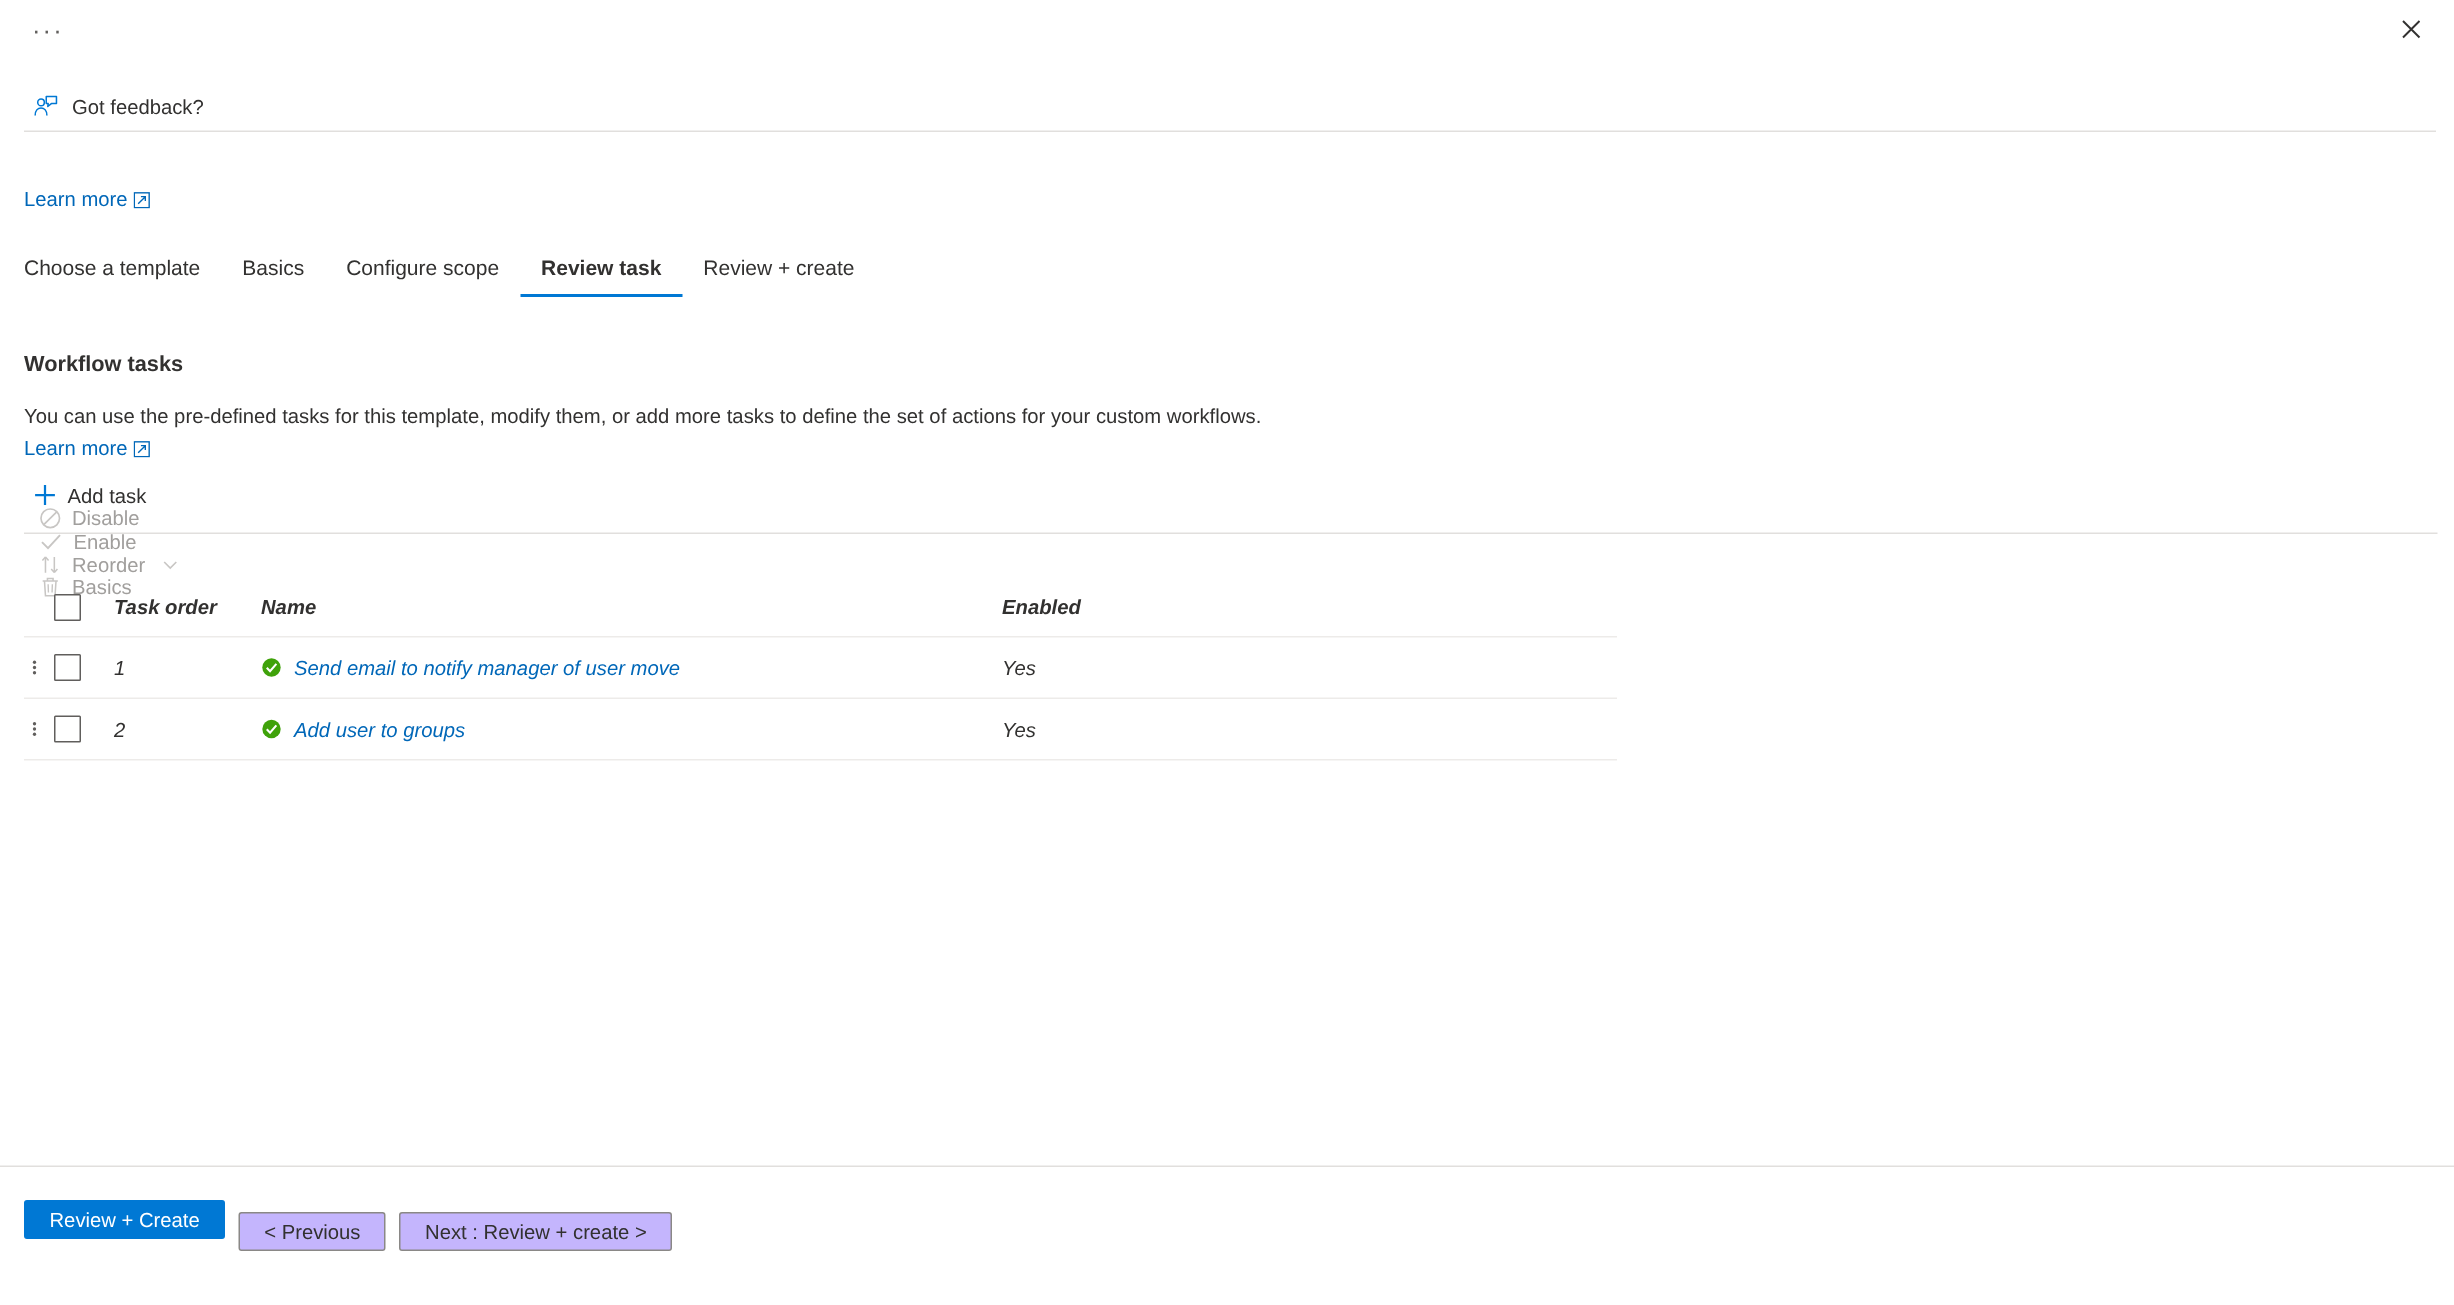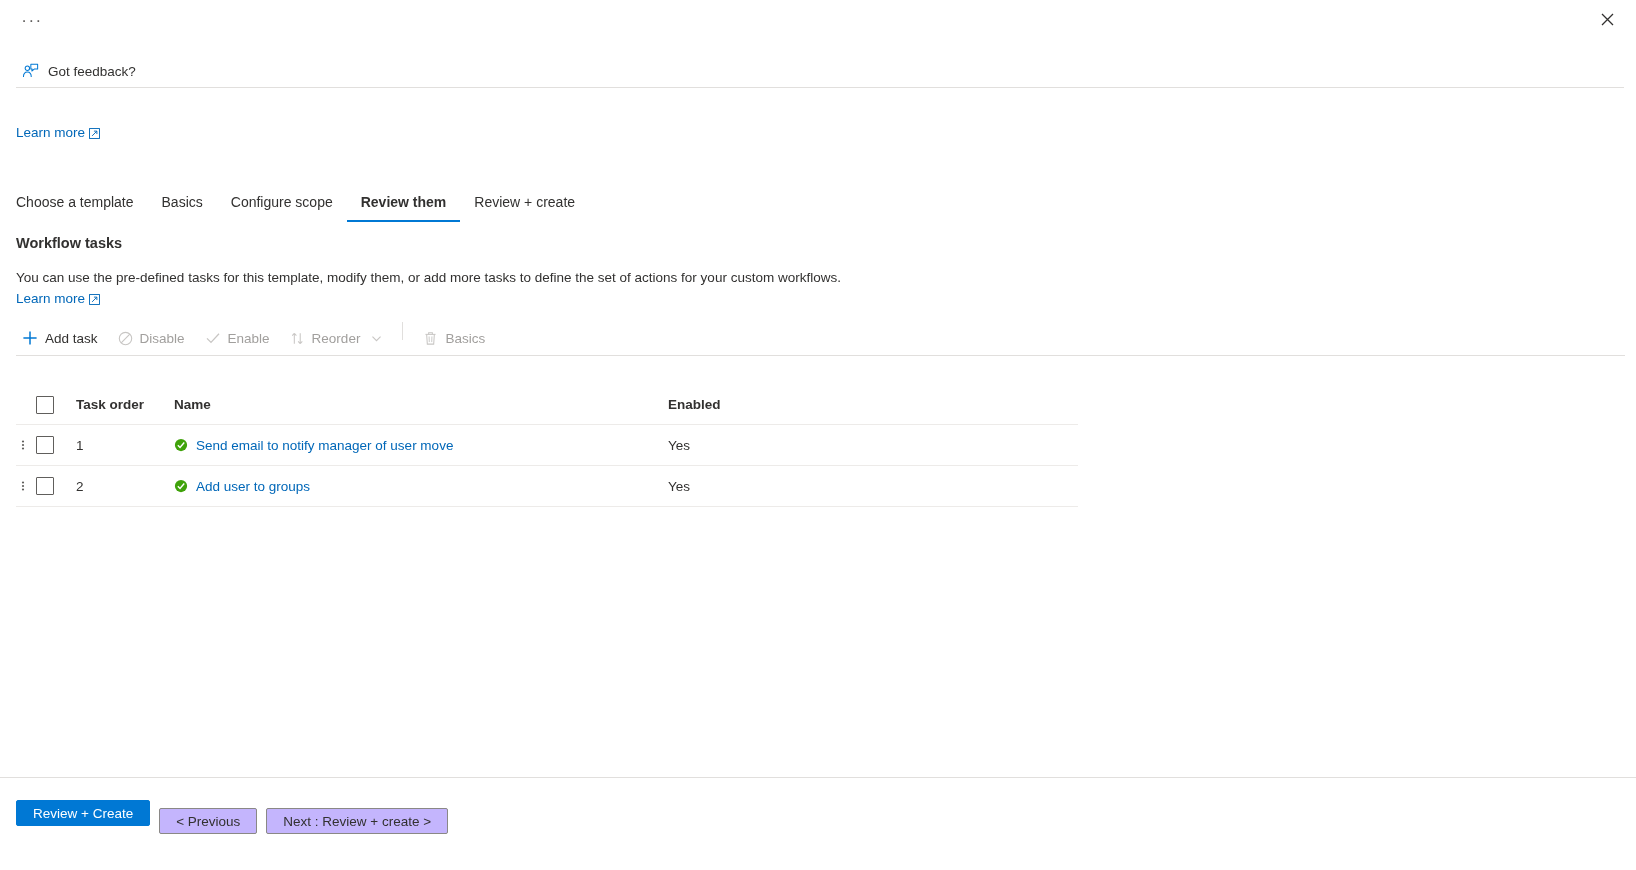--- a/index.html
+++ b/index.html
@@ -62,21 +62,21 @@
     font-size: 13.5px; color: #323130; line-height: 19px;
   }
   .link {
     color: #0067b8; text-decoration: none; cursor: pointer;
     font-size: 13.5px;
   }
   .ext-icon { display: inline-block; vertical-align: -2px; margin-left: 4px; }
 
   
   .tabs {
-    position: absolute; top: 192px; left: 16px;
+    position: absolute; top: 168px; left: 16px;
     display: flex; align-items: flex-end; gap: 0;
   }
   .tab {
     font-size: 14px; color: #323130;
     padding: 2px 14px 10px 14px;
     cursor: pointer; white-space: nowrap;
     border-bottom: 2px solid transparent;
   }
   .tab:first-child { padding-left: 0; }
   .tab.active { font-weight: bold; border-bottom: 2px solid #0078d4; }
@@ -87,21 +87,21 @@
     font-size: 14.5px; font-weight: bold; color: #323130;
   }
   .section-desc {
     position: absolute; top: 268px; left: 16px;
     font-size: 13.5px; color: #323130; line-height: 19px;
   }
 
   
   .commandbar {
     position: absolute; top: 322px; left: 16px; right: 12px;
-    height: 32px; display: flex; align-items: flex-start;
+    height: 32px; display: flex; align-items: flex-start; flex-direction: column;
   }
   .cmd {
     display: flex; align-items: center; gap: 7px;
     height: 32px; padding: 0 10px;
     font-size: 13.5px; color: #323130; cursor: pointer;
     white-space: nowrap;
   }
   .cmd:first-child { padding-left: 6px; }
   .cmd.disabled { color: #a19f9d; cursor: default; }
   .cmd.disabled .cmd-icon { color: #c8c6c4; }
@@ -110,21 +110,21 @@
   .cmd-sep {
     width: 1px; height: 18px; background: #e1dfdd; margin: 0 10px;
   }
   .cmd-divider {
     position: absolute; top: 355px; left: 16px; right: 11px;
     height: 1px; background: #e1dfdd;
   }
 
   
   .table { position: absolute; top: 385px; left: 16px; width: 1062px; }
-  .trow { display: flex; align-items: center; }
+  .trow { display: flex; align-items: center; font-style: italic; }
   .thead { height: 40px; border-bottom: 1px solid #edebe9; }
   .tbody-row { height: 41px; border-bottom: 1px solid #edebe9; }
   .c-handle { width: 14px; display: flex; justify-content: center;
               color: #605e5c; font-size: 12px; line-height: 1; cursor: grab; }
   .c-check  { width: 46px; display: flex; justify-content: flex-start; padding-left: 6px; }
   .cbox {
     width: 18px; height: 18px; border: 1px solid #605e5c;
     background: #fff; border-radius: 1px; cursor: pointer;
   }
   .c-order { width: 98px; font-size: 13.5px; color: #323130; }
@@ -188,21 +188,21 @@
           <path d="M3.4 8.6 L8.4 3.6 M5.4 3.4 L8.6 3.4 L8.6 6.6" fill="none" stroke="#0067b8" stroke-width="1"></path>
         </svg>
       </span>
     </div>
   </div>
 
   <div class="tabs">
     <div class="tab">Choose a template</div>
     <div class="tab">Basics</div>
     <div class="tab">Configure scope</div>
-    <div class="tab active">Review them</div>
+    <div class="tab active">Review task</div>
     <div class="tab">Review + create</div>
   </div>
 
   <div class="section-title">Workflow tasks</div>
   <div class="section-desc">
     <div>You can use the pre-defined tasks for this template, modify them, or add more tasks to define the set of actions for your custom workflows.</div>
     <div style="margin-top:2px;">
       <a class="link">Learn more</a><span class="ext-icon">
         <svg width="11" height="11" viewBox="0 0 12 12" aria-hidden="true">
           <rect x="0.6" y="0.6" width="10.8" height="10.8" fill="none" stroke="#0067b8" stroke-width="1"></rect>

